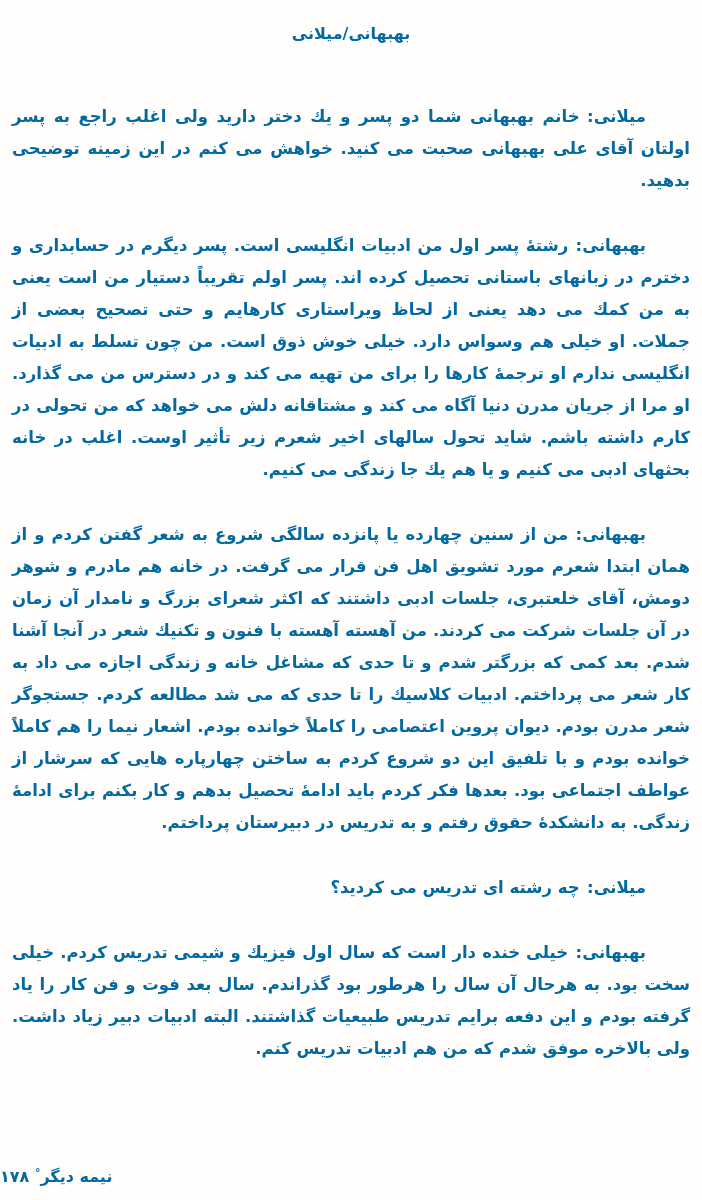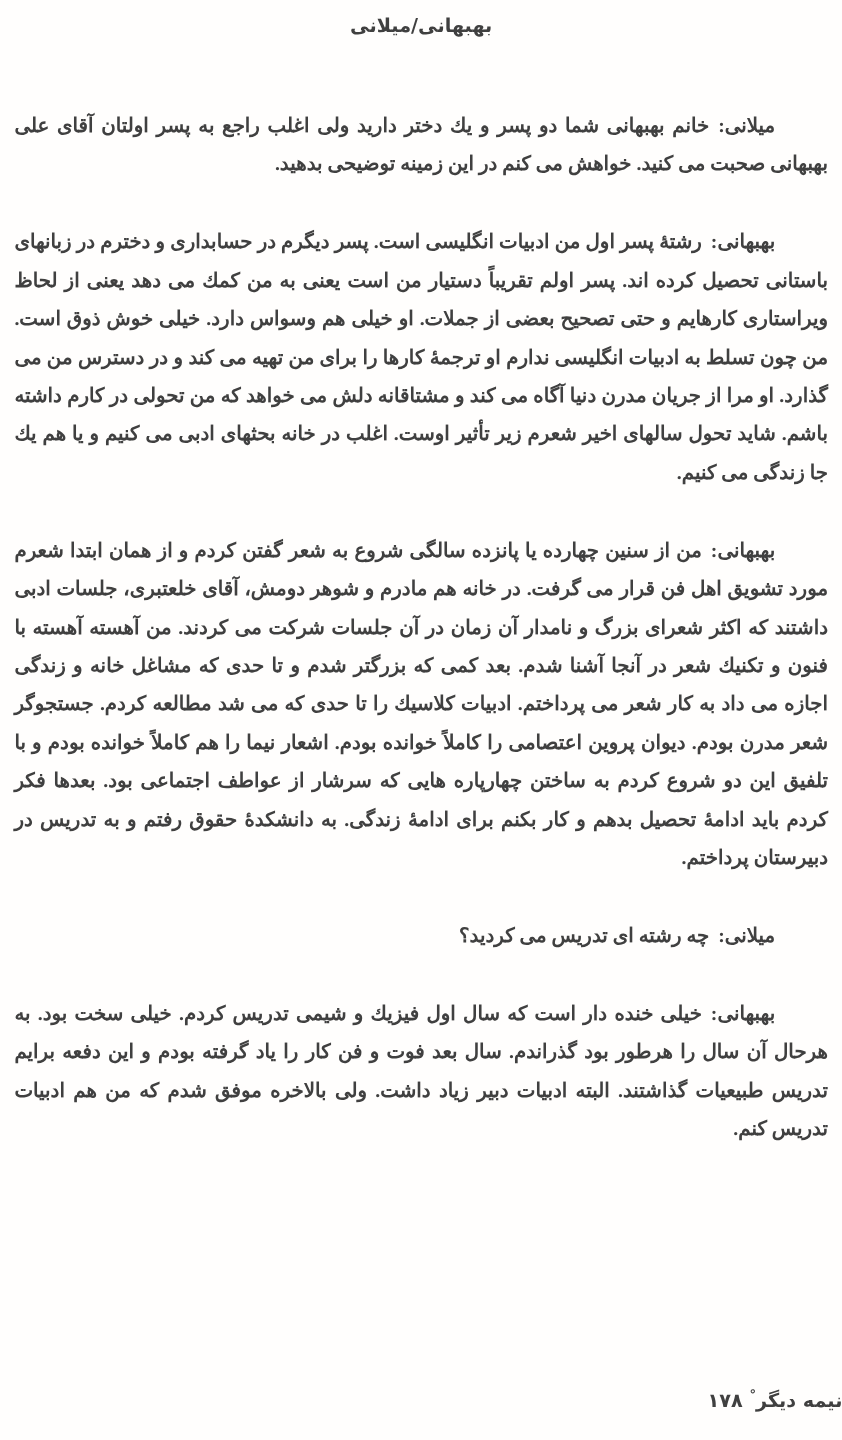--- a/index.html
+++ b/index.html
@@ -6,58 +6,57 @@
     margin: 0;
     padding: 0;
     background: #ffffff;
   }
   .page {
     position: relative;
     width: 702px;
     height: 1200px;
     margin: 0 auto;
     background: #fffefd;
-    color: #404040;
+    color: #0369a1;
     font-family: "DejaVu Sans", sans-serif;
     font-weight: bold;
     direction: rtl;
     box-sizing: border-box;
-    padding: 12px 12px 0 12px;
+    padding: 24px 12px 0 12px;
     overflow: hidden;
   }
   .doc-header {
     text-align: center;
     font-size: 16px;
     letter-spacing: 0.5px;
     margin: 0 0 58px 0;
   }
   .dialogue {
     font-size: 16.5px;
     line-height: 32px;
   }
   .para {
     margin: 0 0 33px 0;
     text-align: justify;
     text-justify: inter-word;
     text-indent: 44px; 
-    font-family: Liberation Serif, serif;
   }
   .para.short {
     text-align: right;
   }
   .speaker {
     font-weight: bold;
     margin-inline-end: 0.45em;
   }
   .doc-footer {
     position: absolute;
-    bottom: 24px;
+    bottom: 14px;
     left: 0;
     right: 0;
-    text-align: right;
+    text-align: left;
     font-size: 16px;
   }
   .doc-footer .journal-mark {
     font-size: 11px;
     vertical-align: super;
   }
 </style>
 </head>
 <body>
 

